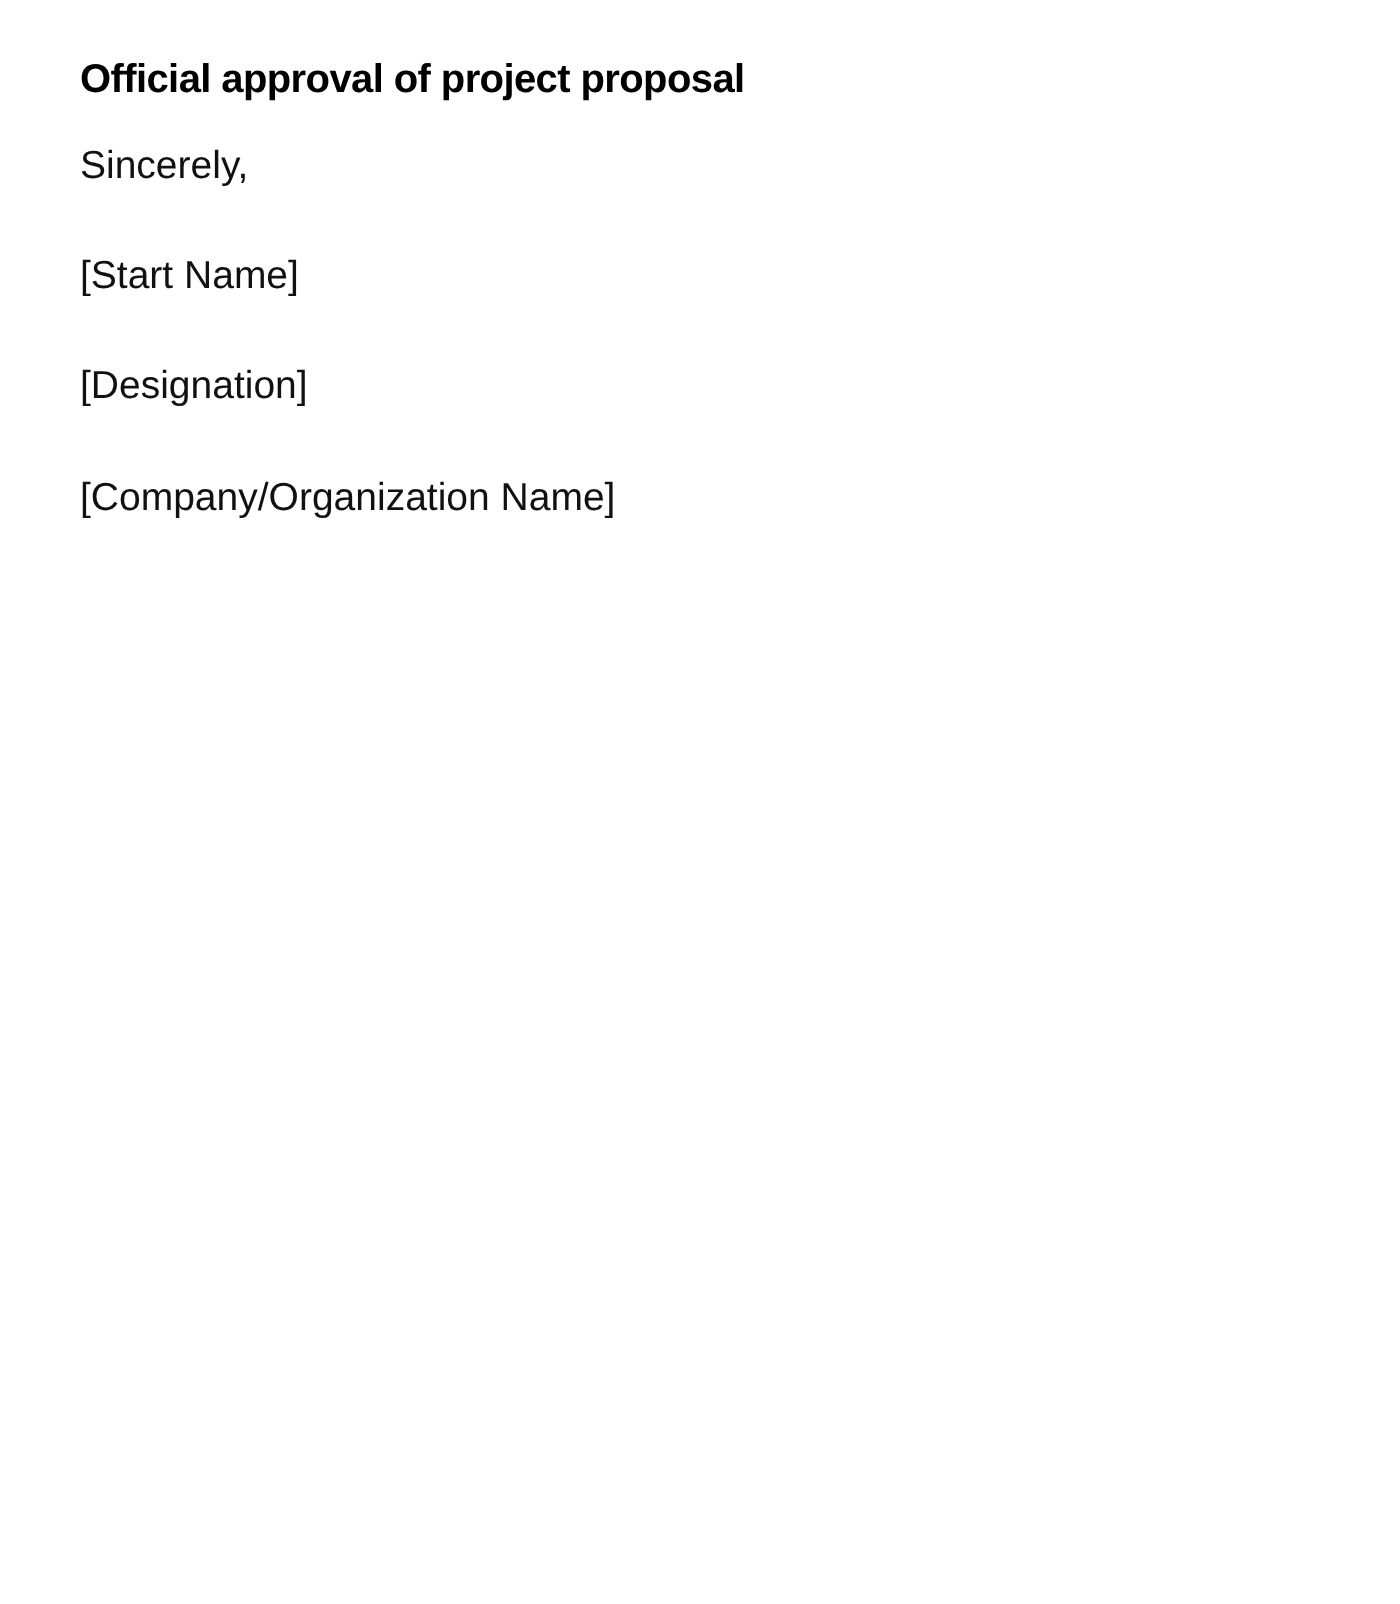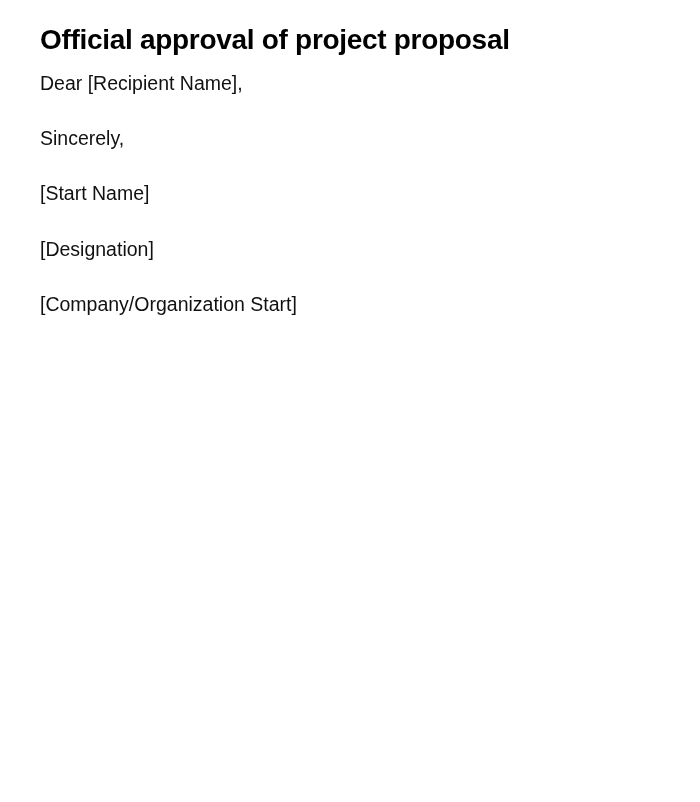--- a/index.html
+++ b/index.html
@@ -1,23 +1,22 @@
 <!DOCTYPE html>
 <html><head>
 <meta charset="utf-8">
 <style>
   html, body { margin: 0; padding: 0; background: #ffffff; }
   body { width: 700px; height: 802px; position: relative; overflow: hidden; }
   .page { position: absolute; left: 40px; top: 24px; width: 600px; color: #111111; font-family: "Liberation Sans", sans-serif; }
-  h1 { font-size: 28px; font-weight: bold; margin: 0 0 10px 0; line-height: 32px; letter-spacing: -0.3px; color: #000; }
+  h1 { font-size: 20px; font-weight: bold; margin: 0 0 10px 0; line-height: 32px; letter-spacing: -0.3px; color: #000; }
   p { font-size: 19.5px; line-height: 35.2px; margin: 0 0 20px 0; color: #111; }
 </style>
 </head>
 <body>
 
 <div class="page">
   <h1>Official approval of project proposal</h1>
-  <p>Dear [Recipient Name],</p>
   <p>Sincerely,</p>
   <p>[Start Name]</p>
   <p>[Designation]</p>
-  <p>[Company/Organization Start]</p>
+  <p>[Company/Organization Name]</p>
 </div>
 
 </body></html>

